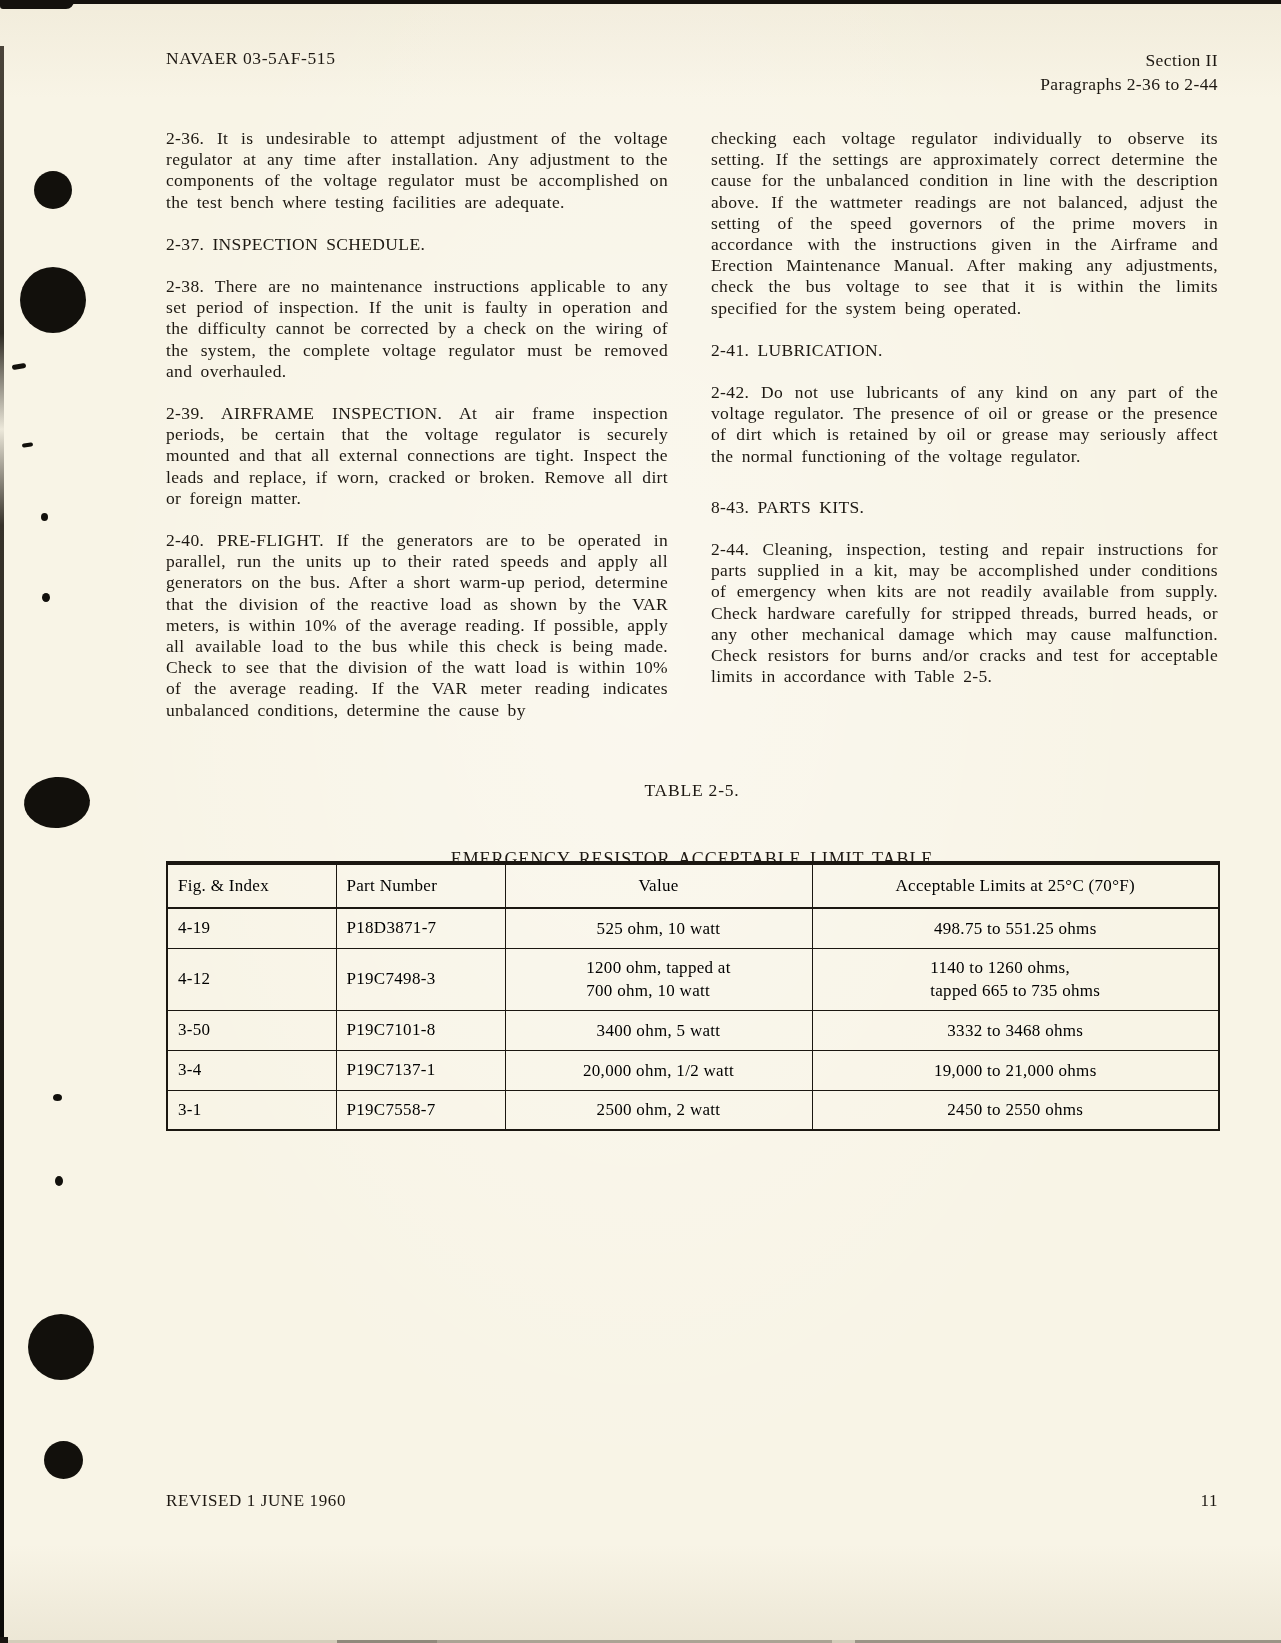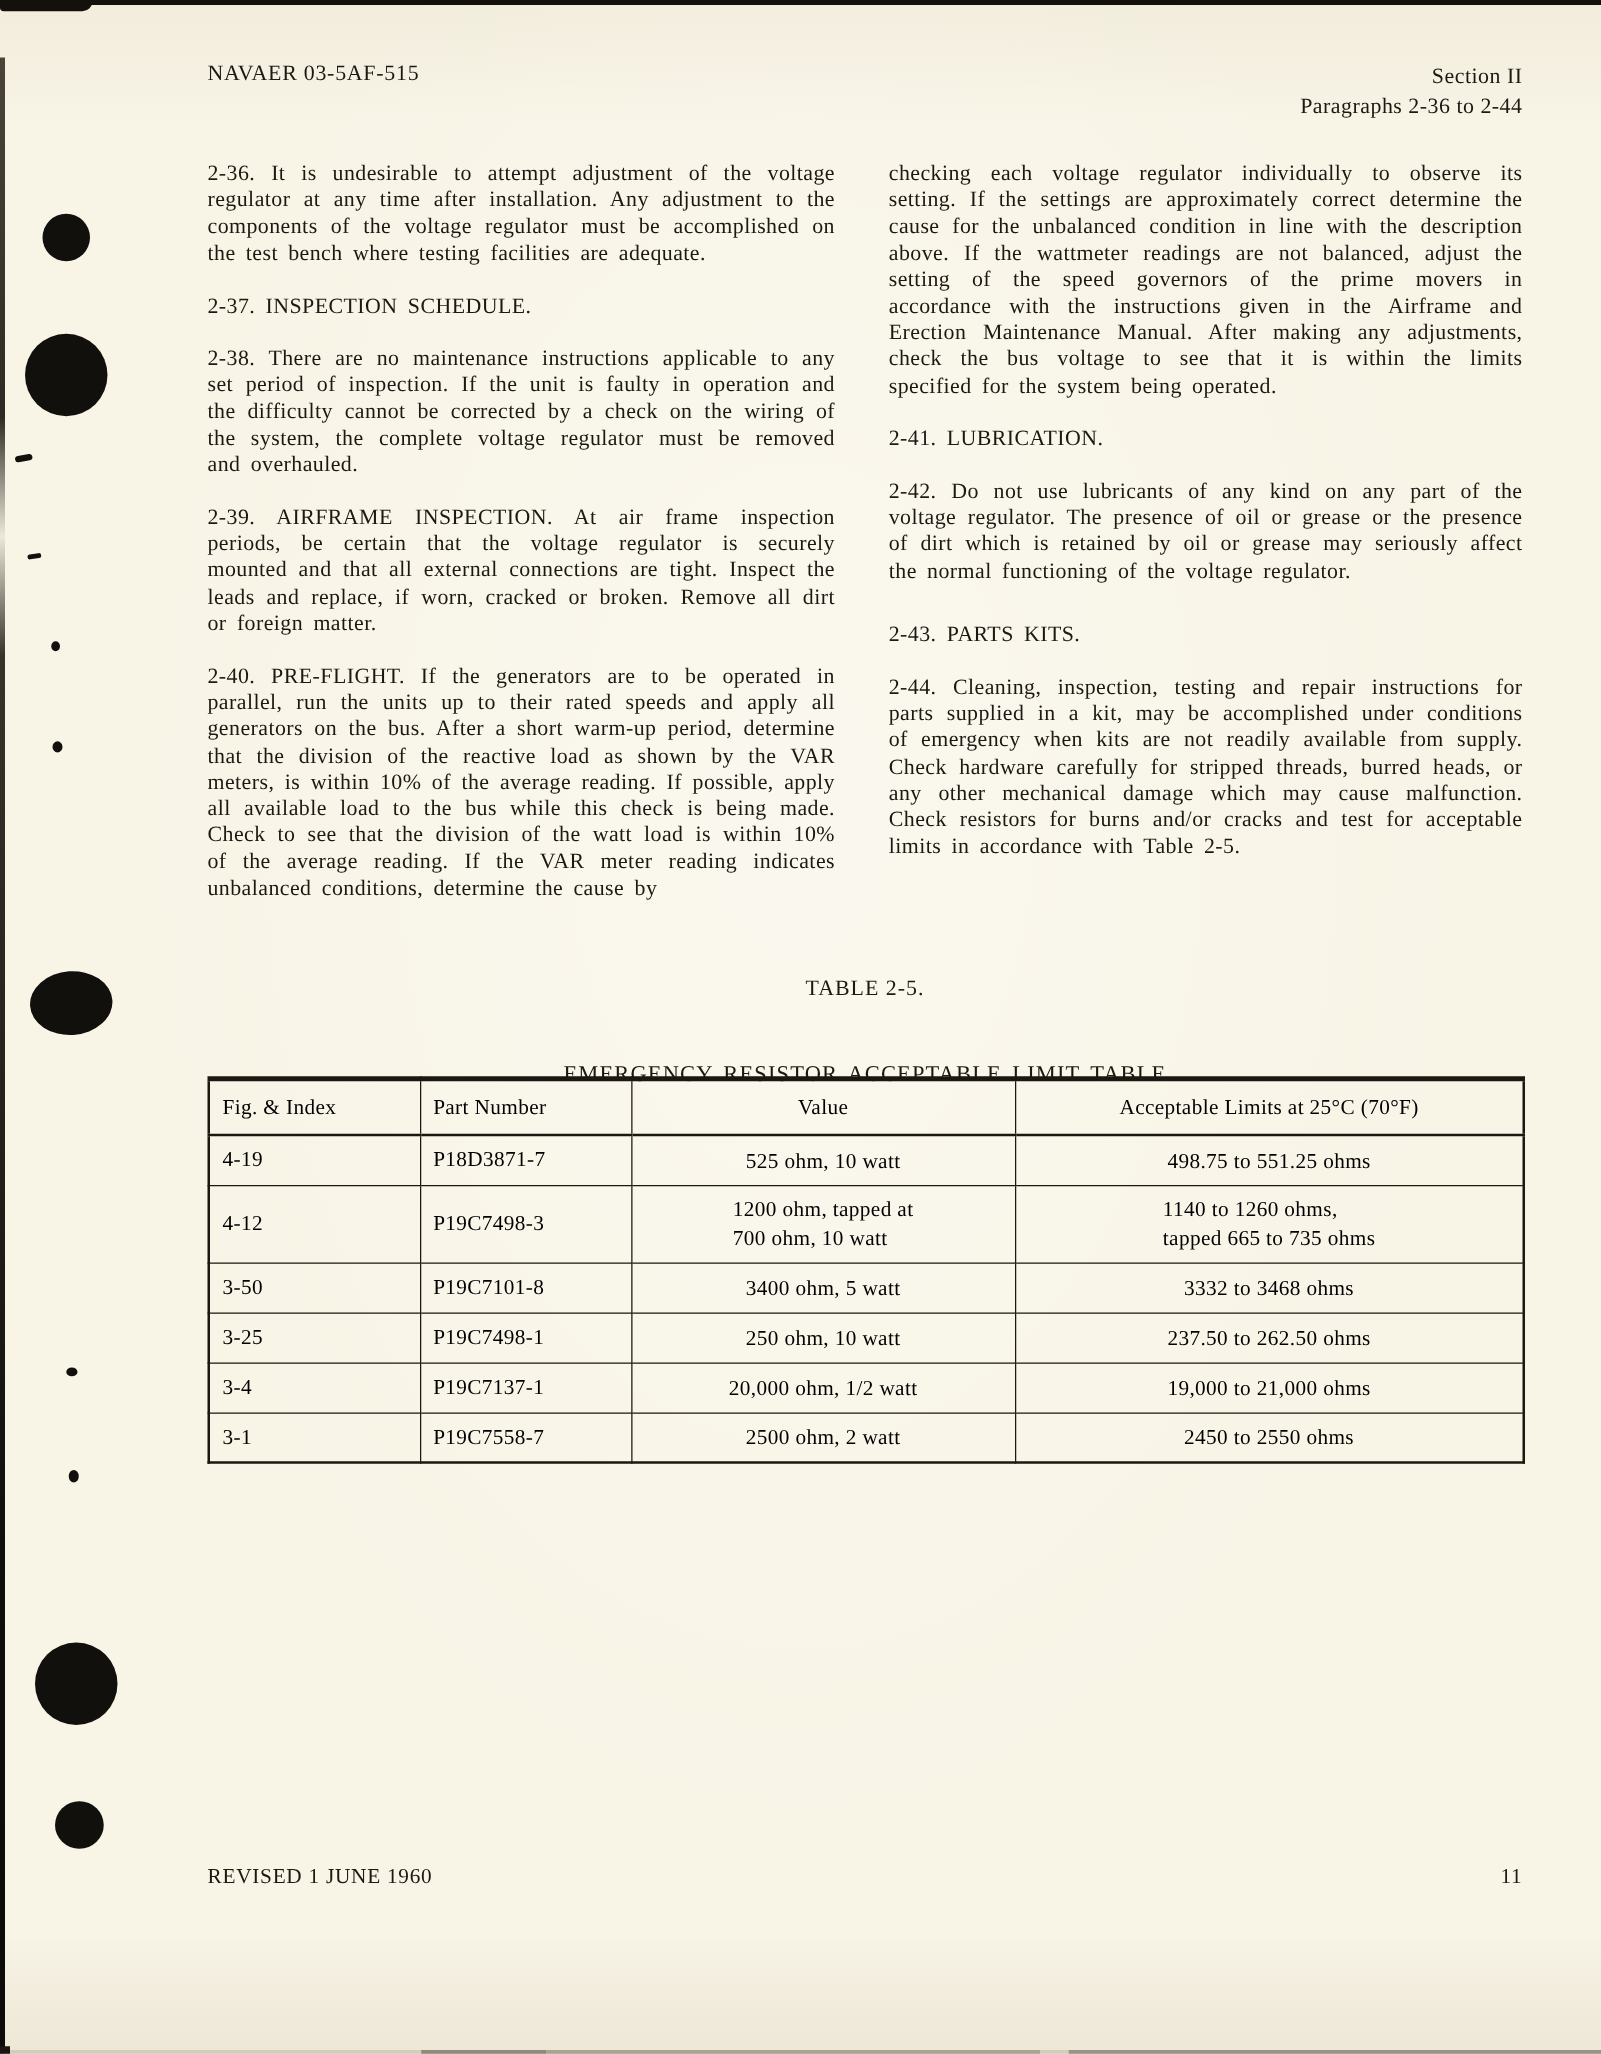--- a/index.html
+++ b/index.html
@@ -124,21 +124,21 @@
   <p class="para">2-37.  INSPECTION SCHEDULE.</p>
   <p class="para">2-38.  There are no maintenance instructions applicable to any set period of inspection.  If the unit is faulty in operation and the difficulty cannot be corrected by a check on the wiring of the system, the complete voltage regulator must be removed and overhauled.</p>
   <p class="para">2-39.  AIRFRAME INSPECTION.  At air frame inspection periods, be certain that the voltage regulator is securely mounted and that all external connections are tight.  Inspect the leads and replace, if worn, cracked or broken.  Remove all dirt or foreign matter.</p>
   <p class="para">2-40.  PRE-FLIGHT.  If the generators are to be operated in parallel, run the units up to their rated speeds and apply all generators on the bus.  After a short warm-up period, determine that the division of the reactive load as shown by the VAR meters, is within 10% of the average reading.  If possible, apply all available load to the bus while this check is being made.  Check to see that the division of the watt load is within 10% of the average reading.  If the VAR meter reading indicates unbalanced conditions, determine the cause by</p>
 </div>
 
 <div class="col col-right">
   <p class="para">checking each voltage regulator individually to observe its setting.  If the settings are approximately correct determine the cause for the unbalanced condition in line with the description above.  If the wattmeter readings are not balanced, adjust the setting of the speed governors of the prime movers in accordance with the instructions given in the Airframe and Erection Maintenance Manual.  After making any adjustments, check the bus voltage to see that it is within the limits specified for the system being operated.</p>
   <p class="para">2-41.  LUBRICATION.</p>
   <p class="para">2-42.  Do not use lubricants of any kind on any part of the voltage regulator.  The presence of oil or grease or the presence of dirt which is retained by oil or grease may seriously affect the normal functioning of the voltage regulator.</p>
-  <p class="para gap-lg">2-43.  PARTS KITS.</p>
+  <p class="para gap-lg">8-43.  PARTS KITS.</p>
   <p class="para">2-44.  Cleaning, inspection, testing and repair instructions for parts supplied in a kit, may be accomplished under conditions of emergency when kits are not readily available from supply.  Check hardware carefully for stripped threads, burred heads, or any other mechanical damage which may cause malfunction.  Check resistors for burns and/or cracks and test for acceptable limits in accordance with Table 2-5.</p>
 </div>
 
 <div class="table-title">TABLE 2-5.</div>
 <div class="table-subtitle">EMERGENCY RESISTOR ACCEPTABLE LIMIT TABLE</div>
 
 <table class="limit-table">
   <colgroup>
       <col class="c1">
       <col class="c2">
@@ -168,26 +168,20 @@
         <td class="td-limits"><span class="inner">1140 to 1260 ohms,
 tapped 665 to 735 ohms</span></td>
       </tr>
       <tr class="">
         <td class="td-fig">3-50</td>
         <td class="td-part">P19C7101-8</td>
         <td class="td-value"><span class="inner">3400 ohm,  5 watt</span></td>
         <td class="td-limits"><span class="inner">3332 to 3468 ohms</span></td>
       </tr>
       <tr class="">
-        <td class="td-fig">3-25</td>
-        <td class="td-part">P19C7498-1</td>
-        <td class="td-value"><span class="inner">250 ohm,  10 watt</span></td>
-        <td class="td-limits"><span class="inner">237.50 to 262.50 ohms</span></td>
-      </tr>
-      <tr class="">
         <td class="td-fig">3-4</td>
         <td class="td-part">P19C7137-1</td>
         <td class="td-value"><span class="inner">20,000 ohm,  1/2 watt</span></td>
         <td class="td-limits"><span class="inner">19,000 to 21,000 ohms</span></td>
       </tr>
       <tr class="">
         <td class="td-fig">3-1</td>
         <td class="td-part">P19C7558-7</td>
         <td class="td-value"><span class="inner">2500 ohm,  2 watt</span></td>
         <td class="td-limits"><span class="inner">2450 to 2550 ohms</span></td>

